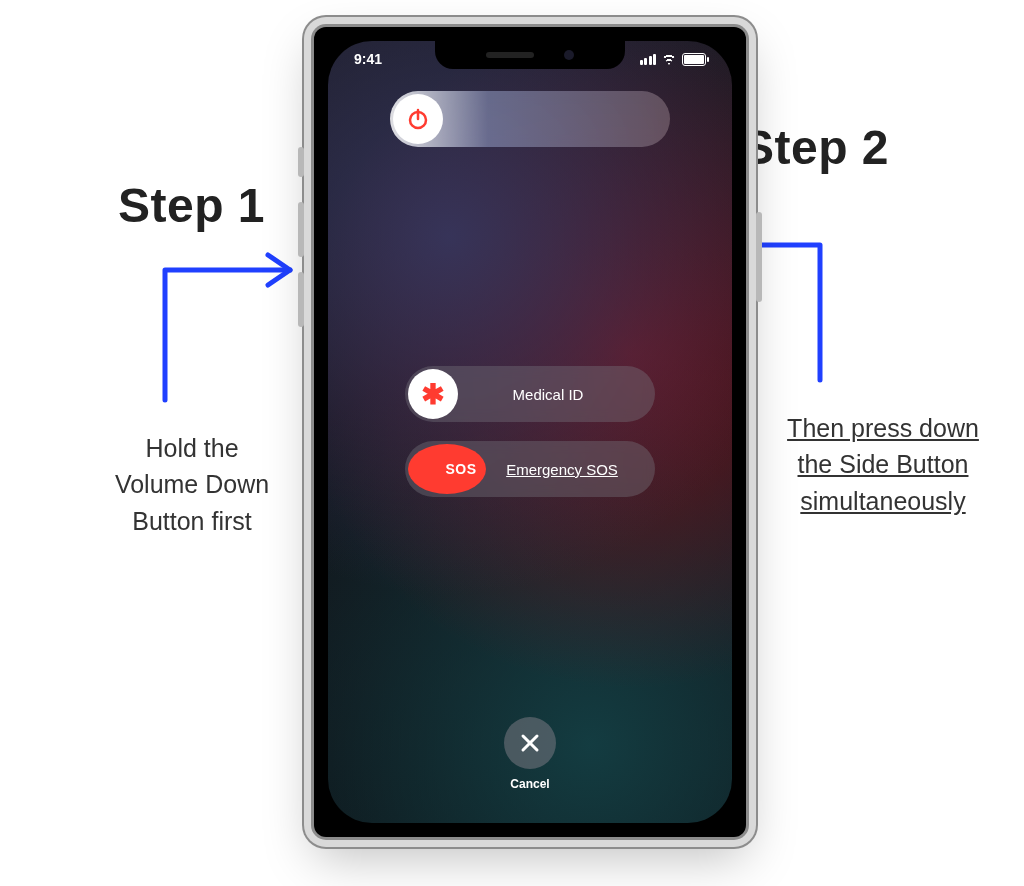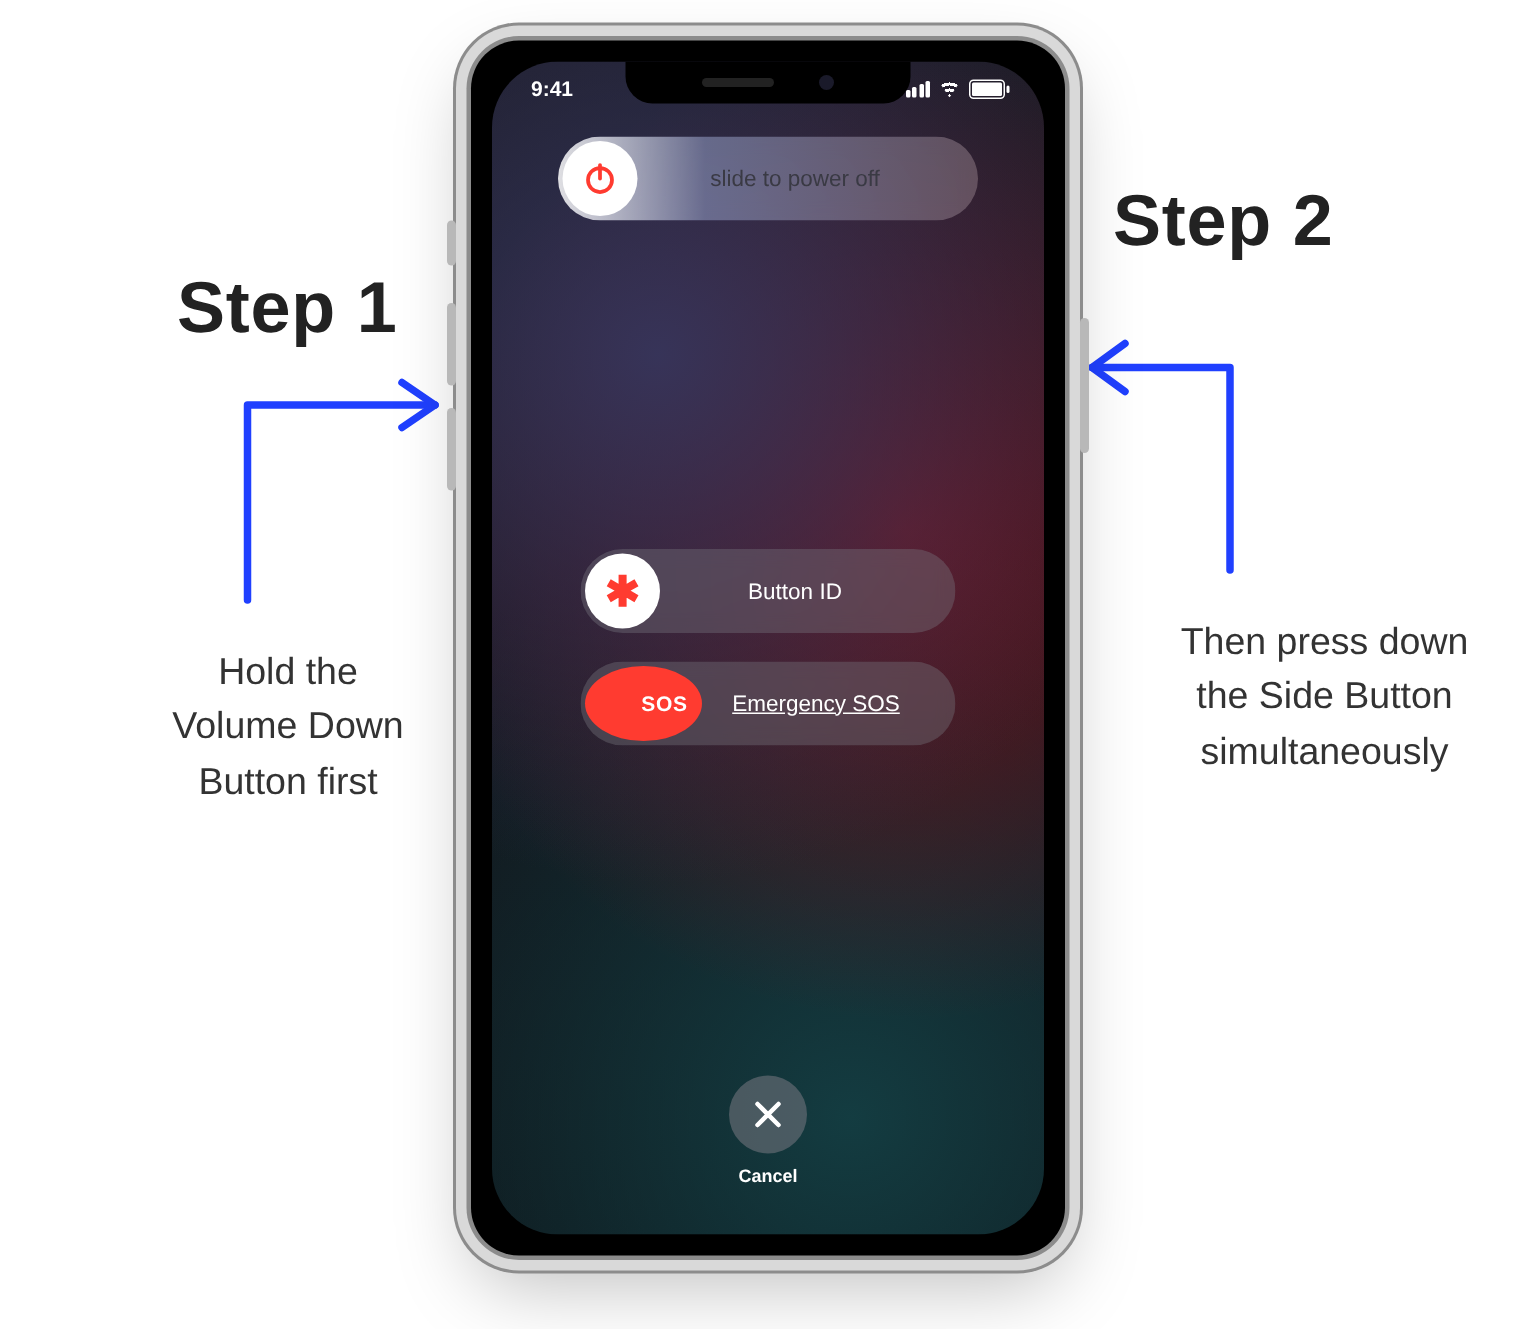--- a/index.html
+++ b/index.html
@@ -24,37 +24,37 @@
 
   .step-caption{
     position:absolute;
     font-size:25px;
     color:#333;
     text-align:center;
     line-height:1.45;
     width:230px;
   }
   #step1-caption{left:77px;top:430px;}
-  #step2-caption{left:768px;top:410px;}
+  #step2-caption{left:768px;top:410px;text-decoration:underline;}
 
   svg.arrow{position:absolute;overflow:visible;}
   svg.arrow path,svg.arrow line{
     stroke:#2040ff;
     stroke-width:5;
     fill:none;
     stroke-linecap:round;
     stroke-linejoin:round;
   }
 
   
   .phone{
     position:absolute;
     left:314px; top:27px;
-    width:396px; height:810px;
-    border-radius:32px;
+    width:432px; height:810px;
+    border-radius:12px;
     background:#000;
     box-shadow:
       0 0 0 3px #8c8c8c,
       0 0 0 10px #d9d9d9,
       0 0 0 12px #8c8c8c,
       0 20px 50px rgba(0,0,0,.25);
   }
   
   .btn-edge{position:absolute;background:#b8b8b8;border-radius:3px;}
   .btn-mute   {left:-16px; top:120px; width:6px; height:30px;}
@@ -218,28 +218,27 @@
       </div>
     </div>
 
     <div id="slider-power" class="slider">
       <div class="knob">
         <svg class="power-icon" viewBox="0 0 24 24">
           <circle cx="12" cy="13" r="8"></circle>
           <line x1="12" y1="3" x2="12" y2="12"></line>
         </svg>
       </div>
-      <div class="label">slide to power off</div>
     </div>
 
     <div id="slider-medical" class="slider">
       <div class="knob">
         <span class="asterisk">✱</span>
       </div>
-      <div class="label">Button ID</div>
+      <div class="label">Medical ID</div>
     </div>
 
     <div id="slider-sos" class="slider">
       <div class="knob">
         <span class="sos-text">SOS</span>
       </div>
       <div class="label">Emergency SOS</div>
     </div>
 
     <div class="cancel-group">

